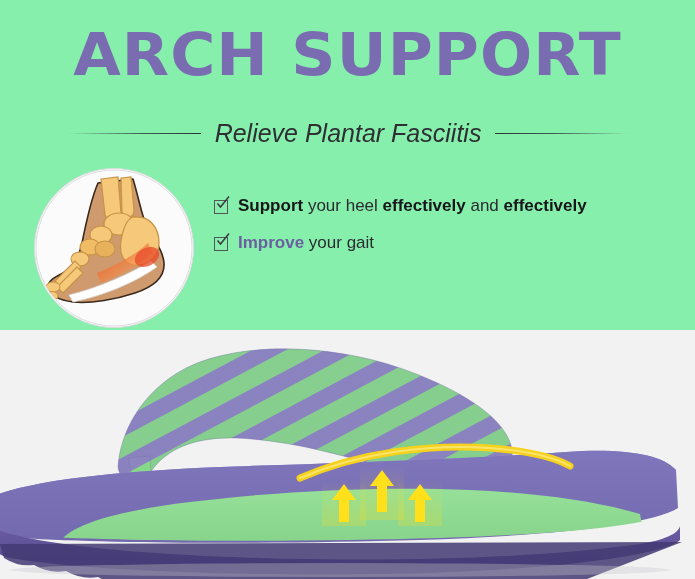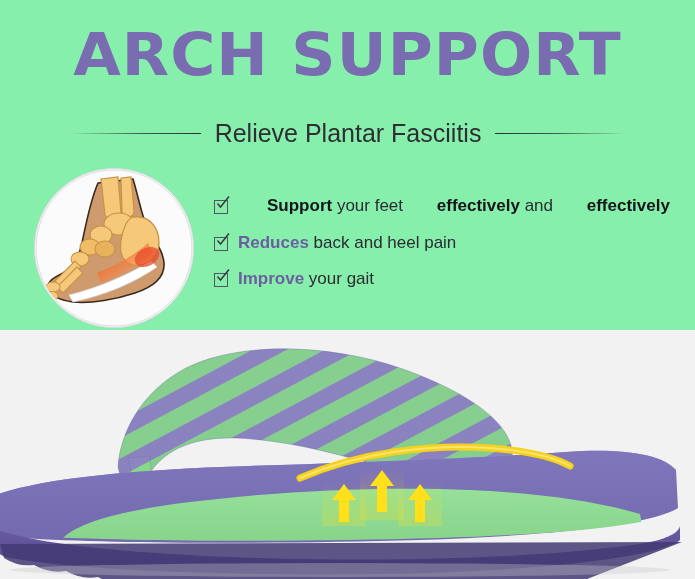--- a/index.html
+++ b/index.html
@@ -21,21 +21,21 @@
     letter-spacing:1px;
     color:#7a6cb0;
     transform:scaleX(1.06);
     line-height:1;
     white-space:nowrap;
   }
 
   
   .subtitle-row{
     position:absolute;left:68px;top:116px;width:560px;height:34px;
-    display:flex;align-items:center;justify-content:center;gap:14px;
+    display:flex;align-items:center;justify-content:center;gap:14px;font-style:italic;
   }
   .rule{height:1px;flex:1 1 auto;}
   .rule.left{background:linear-gradient(to right,rgba(40,40,50,0) 0%,rgba(40,40,50,.75) 55%,rgba(30,30,40,.9) 100%);}
   .rule.right{background:linear-gradient(to left,rgba(40,40,50,0) 0%,rgba(40,40,50,.75) 55%,rgba(30,30,40,.9) 100%);}
   .subtitle{
     font-size:25px;color:#2e2e33;white-space:nowrap;
     font-family:"Liberation Sans", sans-serif;font-weight:400;
   }
 
   
@@ -51,21 +51,21 @@
   
   .bullets{position:absolute;left:214px;top:196px;width:470px;}
   .bullet{display:flex;align-items:flex-start;margin-bottom:17px;}
   .cbx{
     position:relative;width:15px;height:15px;margin-top:3px;margin-right:9px;
     flex:0 0 15px;
   }
   .cbx .box{position:absolute;left:0;top:1px;width:12px;height:12px;border:1px solid #55555c;}
   .cbx .tick{position:absolute;left:1px;top:-3px;width:15px;height:15px;}
   .btext{font-size:17px;color:#2b2b30;line-height:1.15;white-space:nowrap;}
-  .b-strong-dark{font-weight:700;color:#16161a;margin-left:29px;}
+  .b-strong-dark{font-weight:700;color:#16161a;}
   .b-strong-purple{font-weight:700;color:#6b5fa0;}
 
   
   .sandal{position:absolute;left:0;top:330px;width:695px;height:249px;}
   .sandal svg{display:block;}
 </style>
 </head>
 <body>
 
 <div class="page">
@@ -129,35 +129,24 @@
   <div class="bullets">
 
     <div class="bullet">
       <span class="cbx">
         <span class="box"></span>
         <svg class="tick" viewBox="0 0 15 15">
             <path d="M2.5 7.5 L5.5 11 L14 0.5" fill="none" stroke="#3a3a42" stroke-width="1.5"></path>
           </svg>
       </span>
       <span class="btext">
-        <b class="b-strong-dark">Support</b><span> your feet </span><b class="b-strong-dark">effectively</b><span> and </span><b class="b-strong-dark">effectively</b>
+        <b class="b-strong-dark">Support</b><span> your heel </span><b class="b-strong-dark">effectively</b><span> and </span><b class="b-strong-dark">effectively</b>
       </span>
     </div>
 
-    <div class="bullet">
-      <span class="cbx">
-        <span class="box"></span>
-        <svg class="tick" viewBox="0 0 15 15">
-            <path d="M2.5 7.5 L5.5 11 L14 0.5" fill="none" stroke="#3a3a42" stroke-width="1.5"></path>
-          </svg>
-      </span>
-      <span class="btext">
-        <b class="b-strong-purple">Reduces</b><span> back and heel pain</span>
-      </span>
-    </div>
 
     <div class="bullet">
       <span class="cbx">
         <span class="box"></span>
         <svg class="tick" viewBox="0 0 15 15">
             <path d="M2.5 7.5 L5.5 11 L14 0.5" fill="none" stroke="#3a3a42" stroke-width="1.5"></path>
           </svg>
       </span>
       <span class="btext">
         <b class="b-strong-purple">Improve</b><span> your gait</span>

